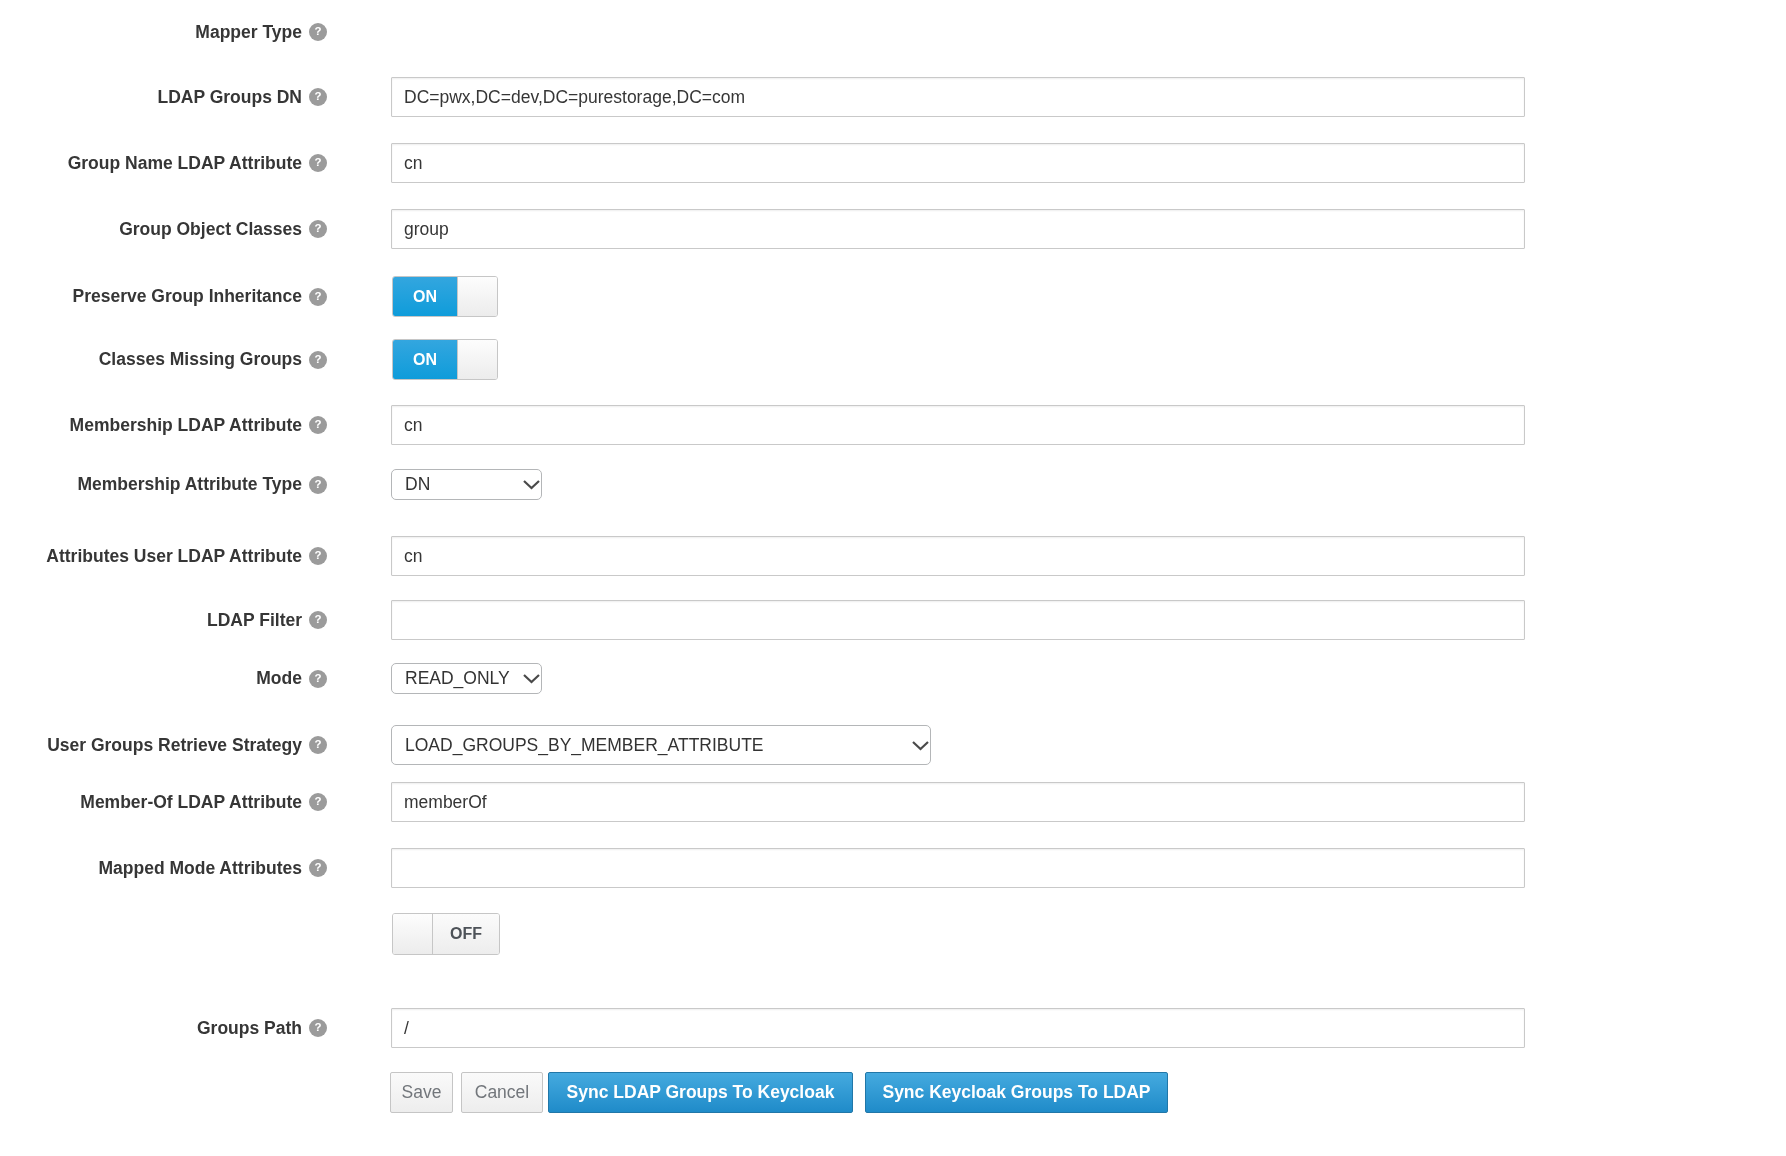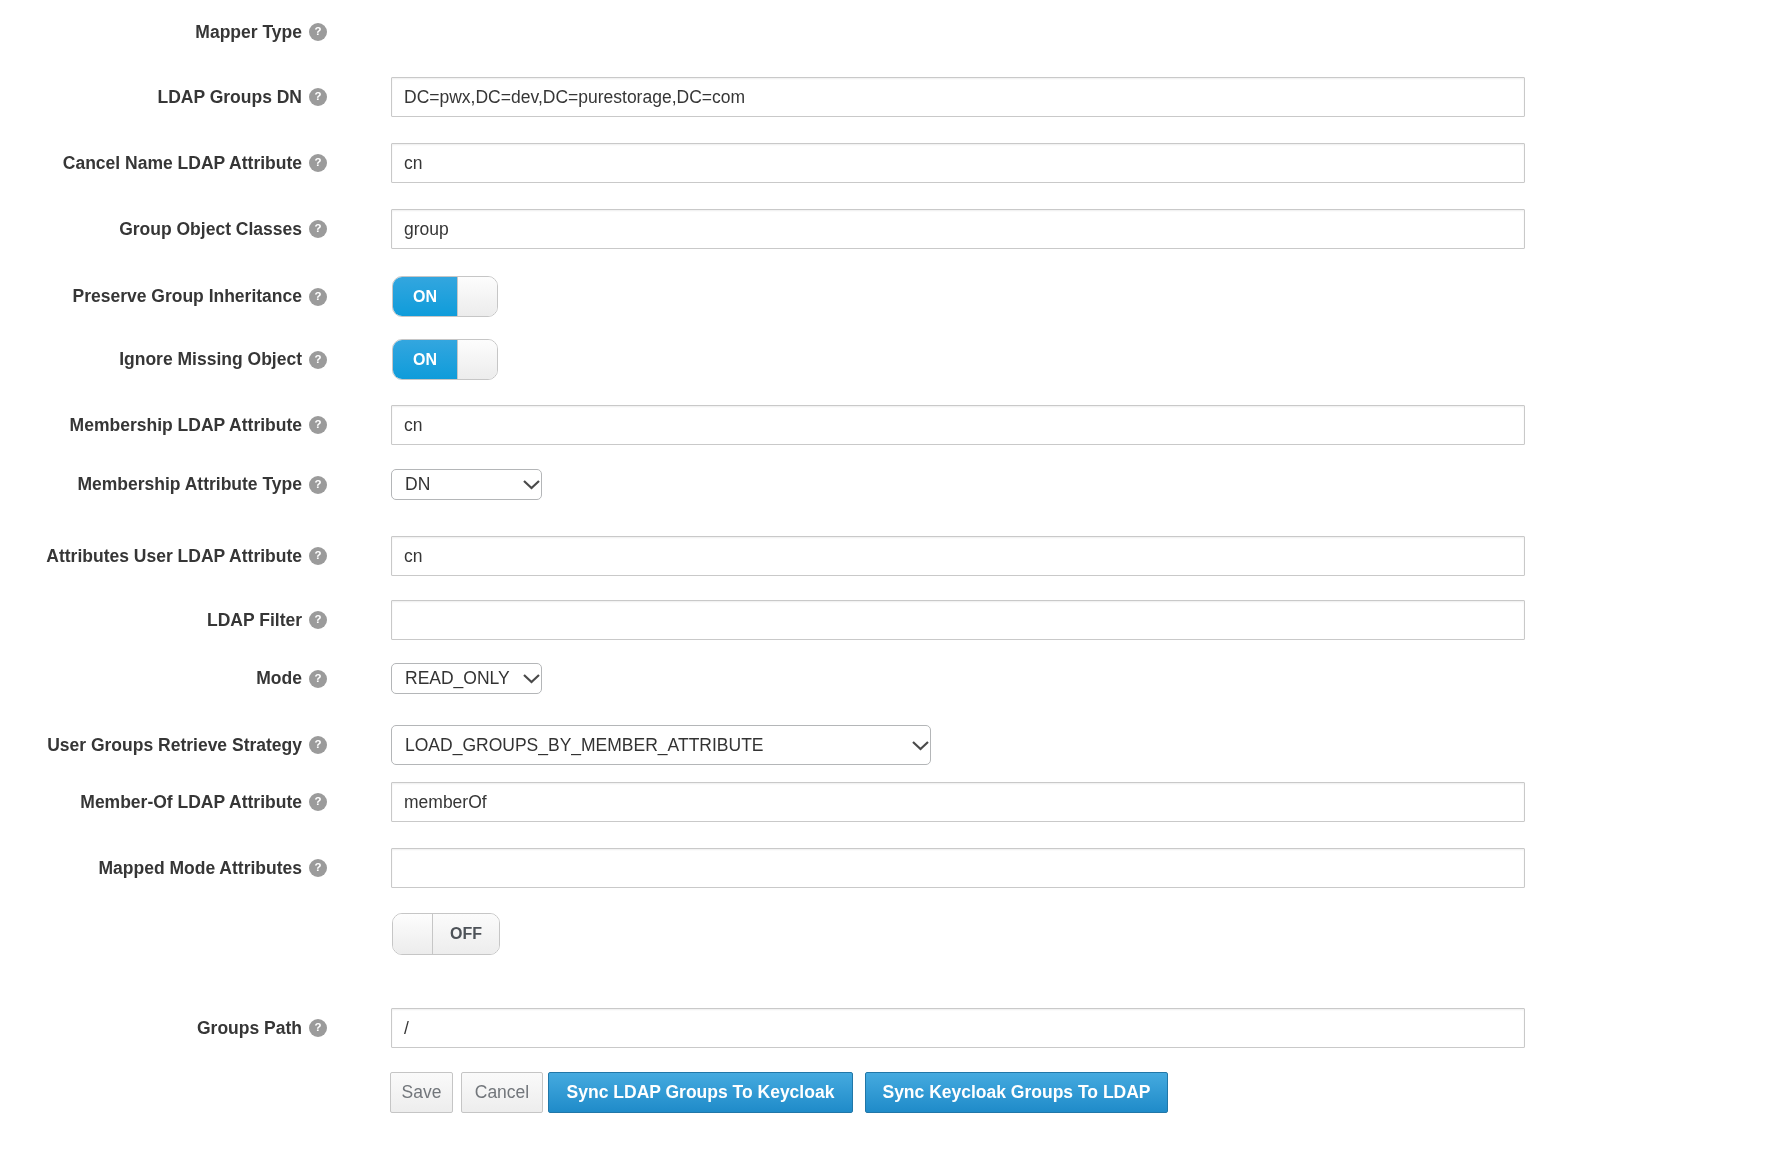--- a/index.html
+++ b/index.html
@@ -31,21 +31,21 @@
   .ftext:disabled{background:#f4f4f4;color:#9c9c9e;}
   .fselect{
     position:absolute;left:391px;top:0;box-sizing:border-box;cursor:pointer;
     display:flex;align-items:center;justify-content:space-between;
     border:1px solid #b4b6b8;border-radius:5px;background:#ffffff;
     padding:0 0 0 13px;font-size:17.5px;color:#333333;
   }
   .fselect .chev{display:flex;align-items:center;margin-left:12px;}
   .toggle{
     position:absolute;left:392px;top:0;height:41px;display:flex;
-    border-radius:10px;overflow:hidden;border:1px solid #c6c6c6;box-sizing:border-box;cursor:pointer;
+    border-radius:3px;overflow:hidden;border:1px solid #c6c6c6;box-sizing:border-box;cursor:pointer;
   }
   .tsec{display:flex;align-items:center;justify-content:center;font-size:16px;font-weight:bold;}
   .t-on{width:64px;background:linear-gradient(to bottom,#33a6df,#0f9cda);color:#ffffff;}
   .t-off{width:66px;background:linear-gradient(to bottom,#fbfbfb,#ededed);color:#4d5258;}
   .t-handle{width:39px;background:linear-gradient(to bottom,#fdfdfd,#ececec);}
   .toggle.on .t-handle{border-left:1px solid #c6c6c6;}
   .toggle.off .t-handle{border-right:1px solid #c6c6c6;}
   .btn{
     position:absolute;top:1072px;height:41px;box-sizing:border-box;cursor:pointer;
     display:flex;align-items:center;justify-content:center;border-radius:2px;
@@ -73,21 +73,21 @@
 <div class="frow" style="top:77px;height:40px">
   <div class="flabel">
     <span>LDAP Groups DN</span>
     <span class="help">?</span>
   </div>
   <input class="ftext" value="DC=pwx,DC=dev,DC=purestorage,DC=com" style="">
 </div>
 
 <div class="frow" style="top:143px;height:40px">
   <div class="flabel">
-    <span>Cancel Name LDAP Attribute</span>
+    <span>Group Name LDAP Attribute</span>
     <span class="help">?</span>
   </div>
   <input class="ftext" value="cn" style="">
 </div>
 
 <div class="frow" style="top:209px;height:40px">
   <div class="flabel">
     <span>Group Object Classes</span>
     <span class="help">?</span>
   </div>
@@ -100,21 +100,21 @@
     <span class="help">?</span>
   </div>
   <div class="toggle on">
     <span class="tsec t-on">ON</span>
     <span class="t-handle"></span>
   </div>
 </div>
 
 <div class="frow" style="top:339px;height:41px">
   <div class="flabel">
-    <span>Ignore Missing Object</span>
+    <span>Classes Missing Groups</span>
     <span class="help">?</span>
   </div>
   <div class="toggle on">
     <span class="tsec t-on">ON</span>
     <span class="t-handle"></span>
   </div>
 </div>
 
 <div class="frow" style="top:405px;height:40px">
   <div class="flabel">

